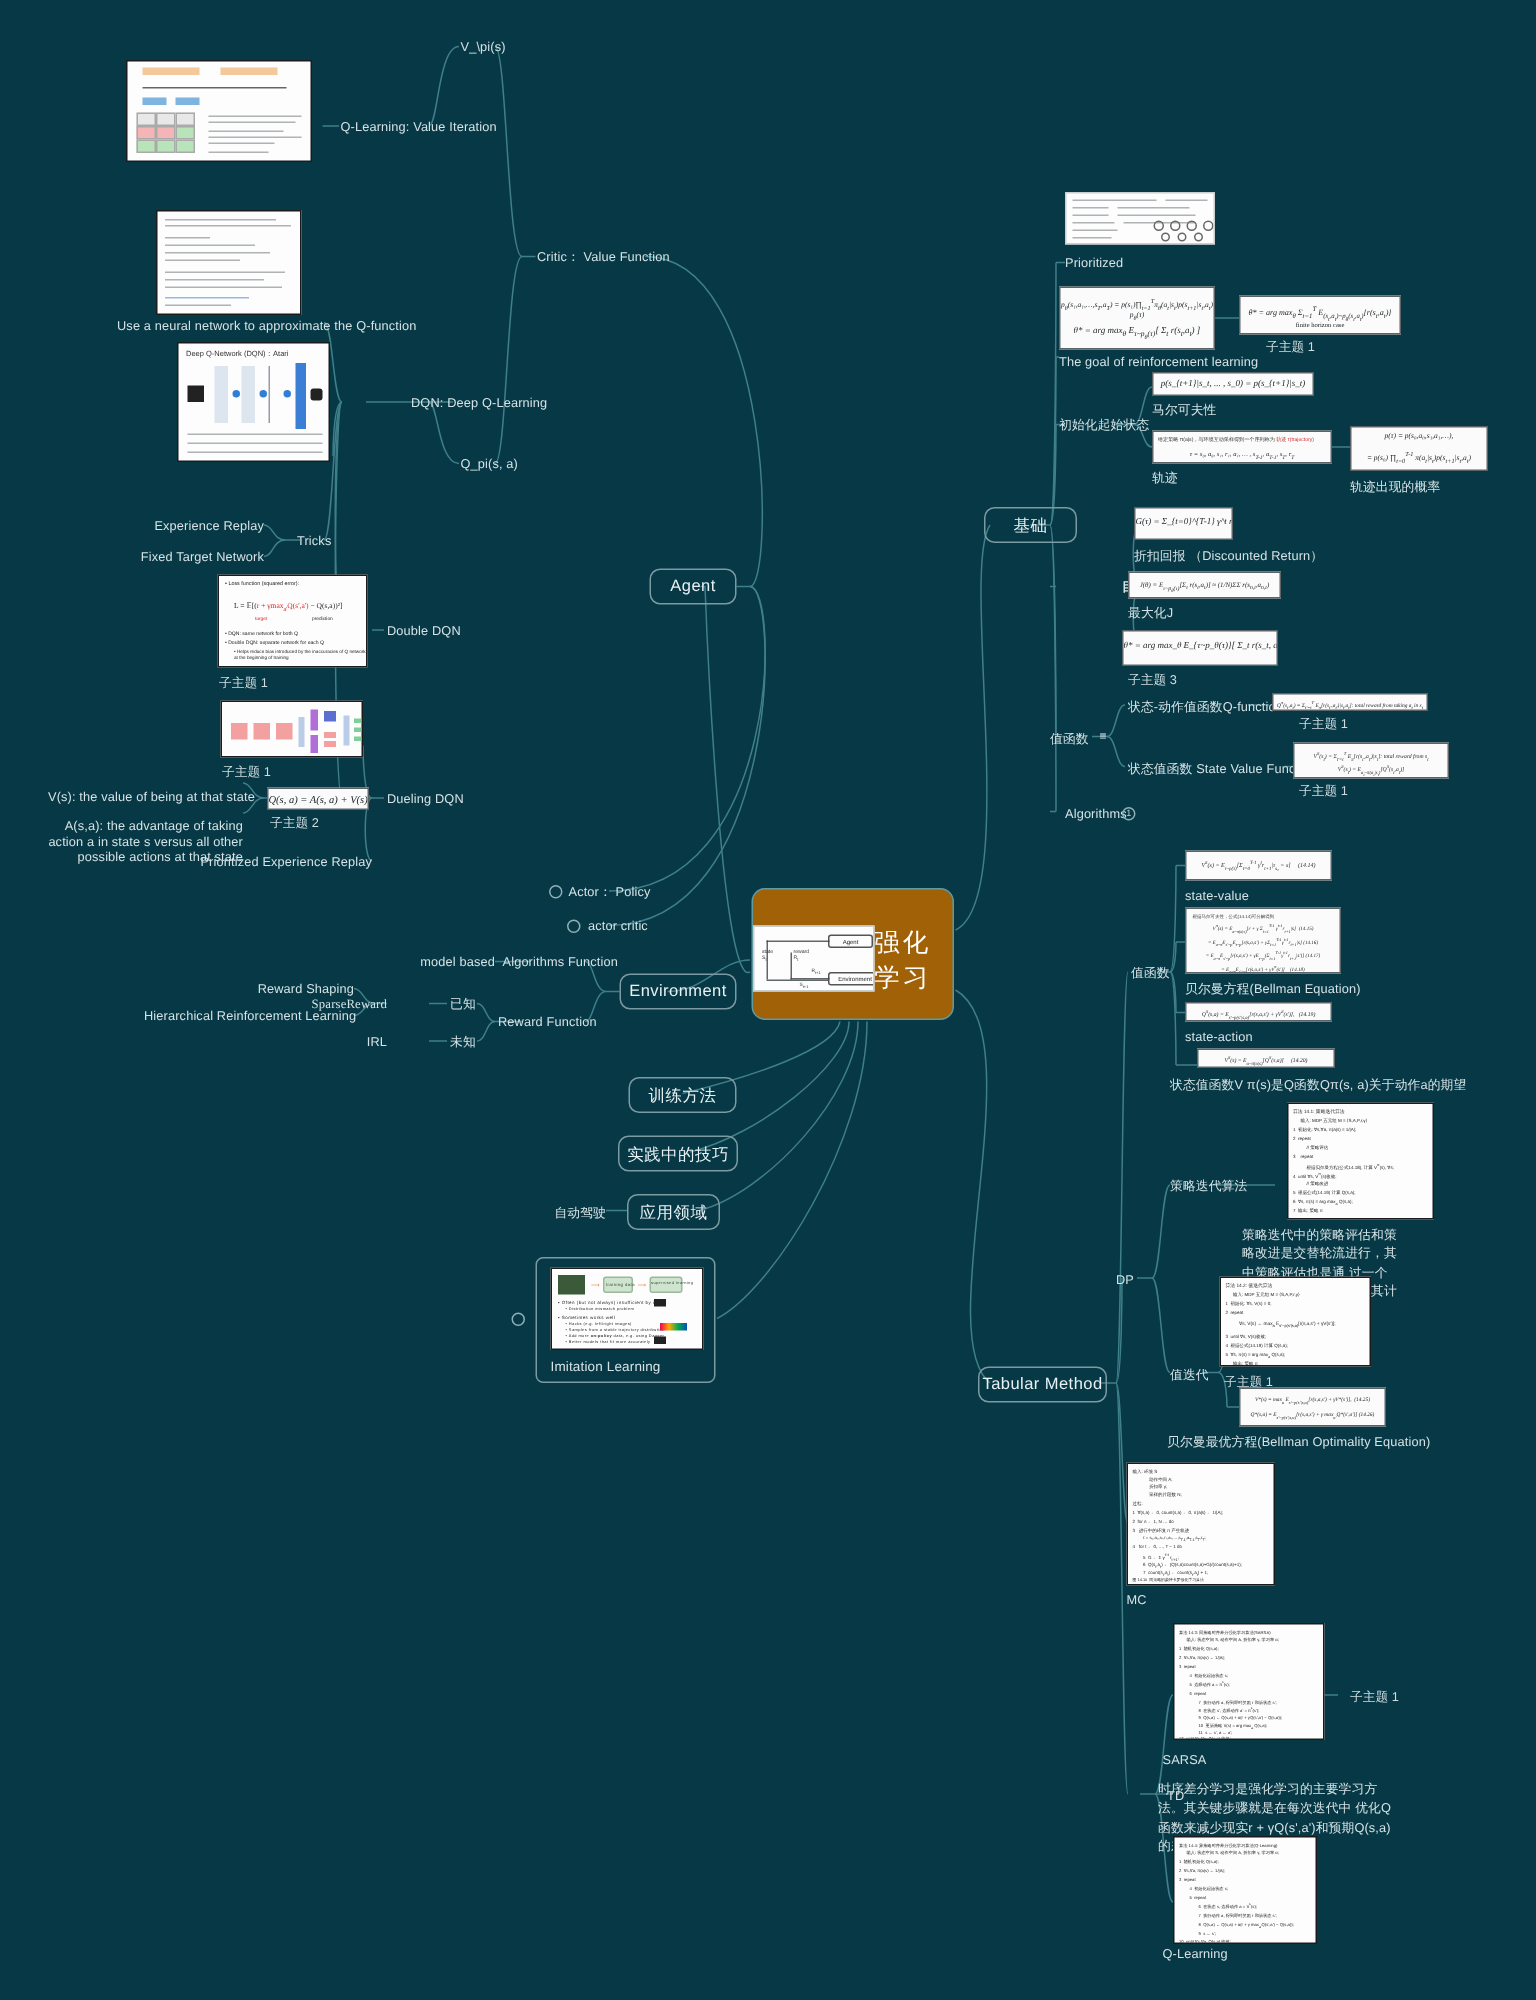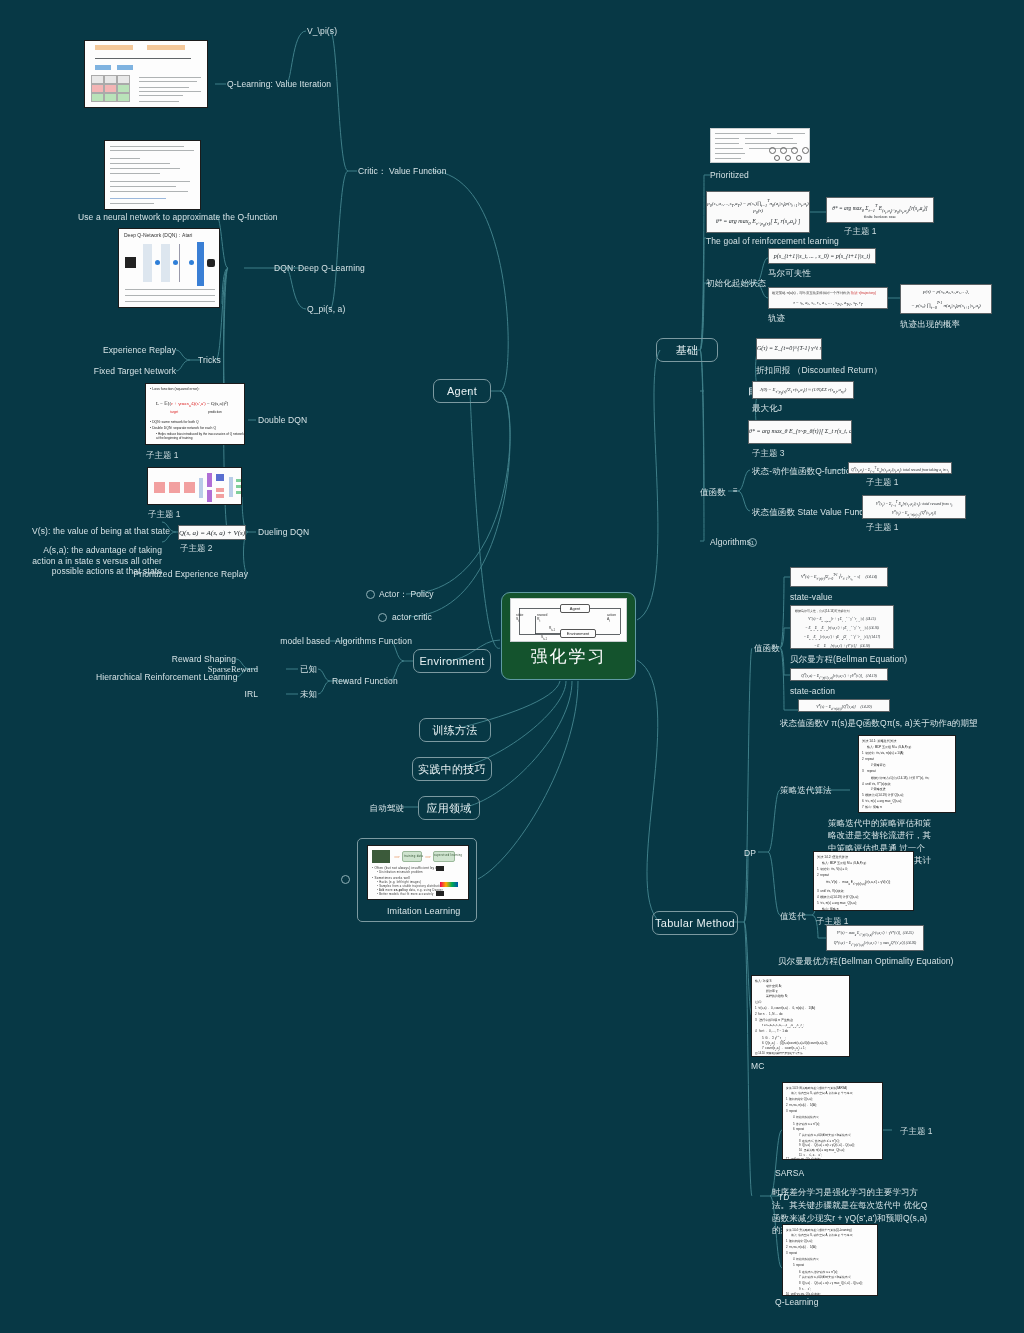--- a/index.html
+++ b/index.html
@@ -40,23 +40,23 @@
     letter-spacing: .3px;
   }
 
   
   #root-node {
     position: absolute;
     left: 501px; top: 592px;
     width: 135px; height: 88px;
     border: 1.4px solid #5f9aa3;
     border-radius: 9px;
-    background: #14532d;
-    display: flex; flex-direction: column;
-    align-items: center; justify-content: flex-start;
+    background: #a16207;
+    display: flex; flex-direction: row;
+    align-items: center; justify-content: flex-end;
     padding-top: 5px;
   }
   #root-title {
     color: #ffffff;
     font-size: 17px;
     letter-spacing: 2px;
     margin-top: 3px;
   }
 
   
@@ -414,21 +414,21 @@
       <div style="position:absolute;left:9px;top:25px;font-size:2.6px;color:#222;">• Distribution mismatch problem</div>
       <div style="position:absolute;left:4px;top:30px;font-size:3px;color:#222;">• Sometimes works well</div>
       <div style="position:absolute;left:9px;top:35px;font-size:2.6px;color:#222;">• Hacks (e.g. left/right images)</div>
       <div style="position:absolute;left:9px;top:39px;font-size:2.6px;color:#222;">• Samples from a stable trajectory distribution</div>
       <div style="position:absolute;left:9px;top:43px;font-size:2.6px;color:#222;">• Add more <b>on-policy</b> data, e.g. using Dagger</div>
       <div style="position:absolute;left:9px;top:47px;font-size:2.6px;color:#222;">• Better models that fit more accurately</div>
       <div class="blk" style="left:68px;top:20px;width:8px;height:5px;background:#222;"></div>
       <div class="blk" style="left:72px;top:36px;width:18px;height:5px;background:linear-gradient(90deg,#e05,#fa0,#0a5,#05a);"></div>
       <div class="blk" style="left:68px;top:45px;width:8px;height:5px;background:#222;"></div>
     </div>
-    <div class="lbl" style="left:9px;top:67px;font-size:9px;margin-left:20px;">Imitation Learning</div>
+    <div class="lbl" style="left:9px;top:67px;font-size:9px;">Imitation Learning</div>
   </div>
   <div class="ring" style="left:341px;top:875px;"></div>
 
   <div class="card" style="left:710px;top:128px;width:100px;height:35px;">
     <div class="ln" style="left:4px;top:4px;width:56px;"></div>
     <div class="ln" style="left:66px;top:4px;width:28px;"></div>
     <div class="ln" style="left:4px;top:9px;width:24px;"></div>
     <div class="ln" style="left:34px;top:9px;width:48px;"></div>
     <div class="ln" style="left:4px;top:14px;width:24px;"></div>
     <div class="ln" style="left:34px;top:14px;width:52px;"></div>

